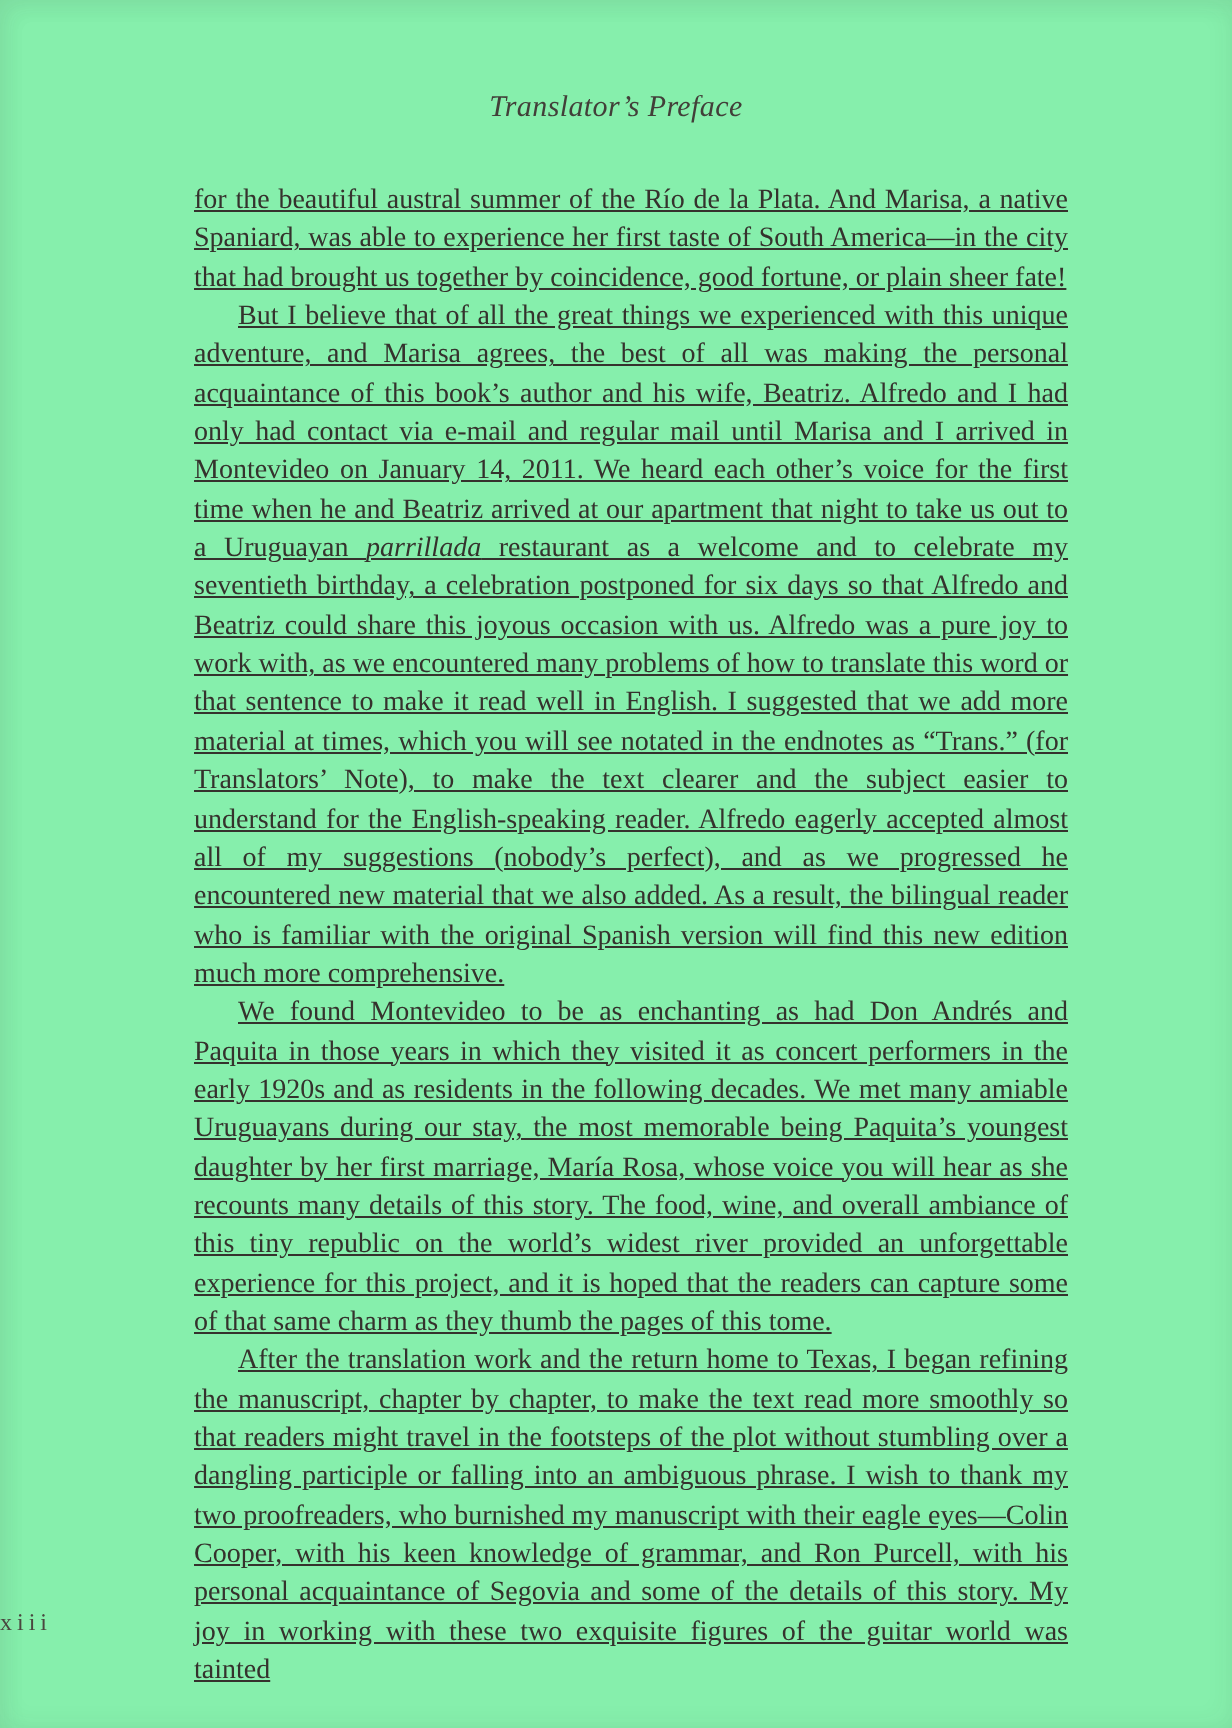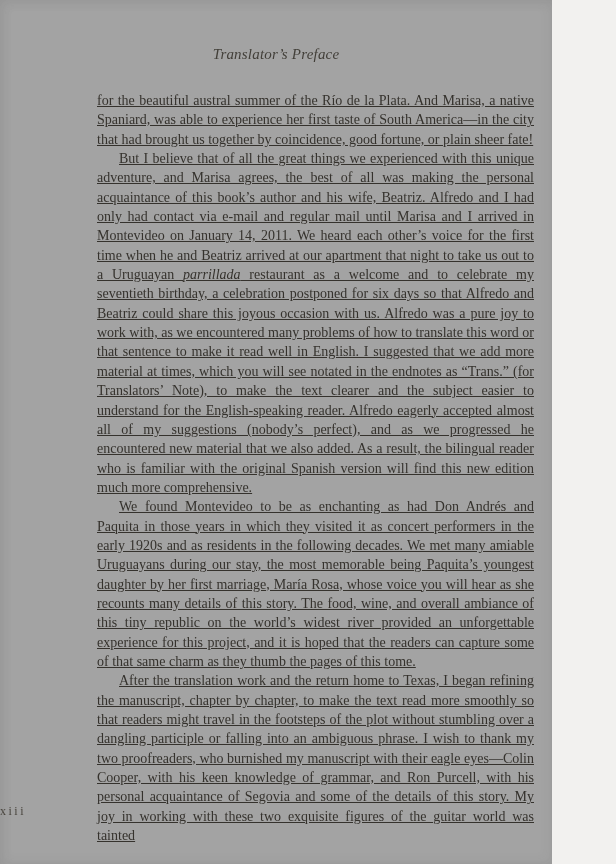--- a/index.html
+++ b/index.html
@@ -3,22 +3,22 @@
 <meta charset="utf-8">
 <style>
   html, body { margin: 0; padding: 0; }
   body {
     width: 616px; height: 864px;
     background: #f2f1ef;
     font-family: "Liberation Serif", serif;
   }
   .page {
     position: relative;
-    width: 552px; height: 864px;
-    background: #a3a3a3;
+    width: 616px; height: 864px;
+    background: #86efac;
     box-shadow: inset 0 0 14px rgba(60,58,52,0.07), inset 4px 4px 10px rgba(60,58,52,0.05);
     overflow: hidden;
     color: #37342f;
   }
   .running-head {
     position: absolute;
     top: 46px; left: 0; right: 0;
     text-align: center;
     font-style: italic;
     font-size: 15px;

